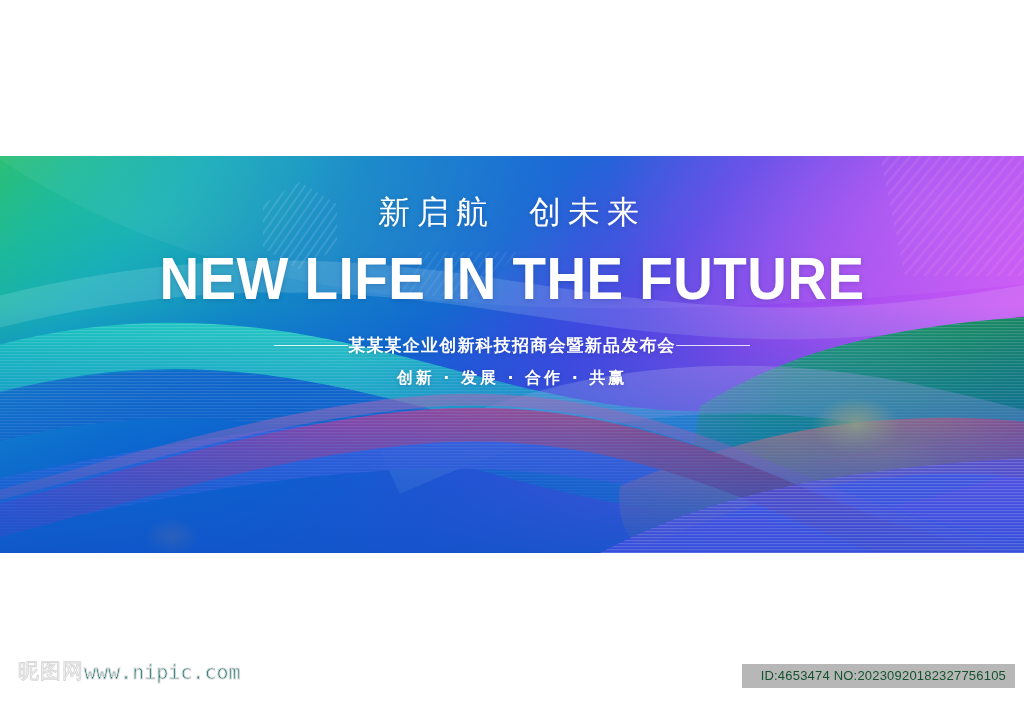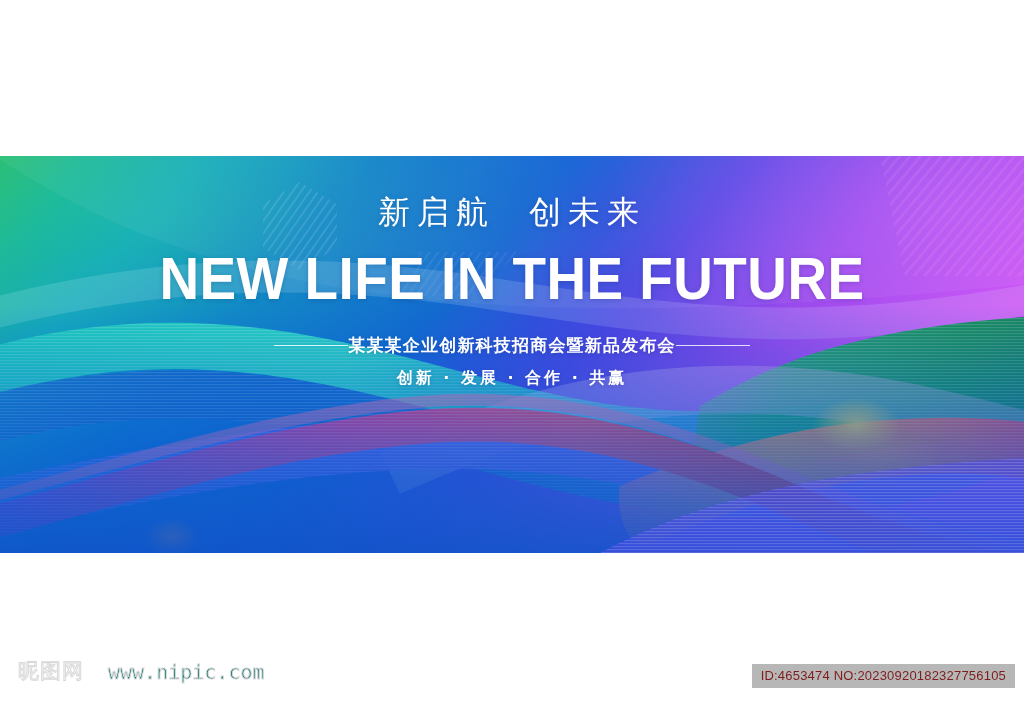--- a/index.html
+++ b/index.html
@@ -112,21 +112,21 @@
     text-shadow: 0 1px 4px rgba(10,30,90,0.22);
   }
 
   
   #watermark-left {
     position: absolute;
     left: 18px;
     top: 661px;
     display: flex;
     align-items: center;
-    gap: 24px;
+    gap: 0;
     opacity: 1;
   }
   #watermark-logo-cn {
     font-size: 21px;
     letter-spacing: 1px;
     color: #ffffff;
     -webkit-text-stroke: 1px #d8d8d8;
     font-family: "DejaVu Sans", "Liberation Sans", sans-serif;
     line-height: 1;
   }
@@ -136,23 +136,23 @@
     color: #0f766e;
     -webkit-text-stroke: 1px #dadada;
     font-family: "DejaVu Sans Mono", "Liberation Mono", monospace;
     line-height: 1;
   }
   #id-badge {
     position: absolute;
     right: 9px;
     top: 664px;
     background: #b7b7b7;
-    color: #7f1d1d;
+    color: #14532d;
     font-size: 13px;
-    padding: 4px 9px 5px 9px;
+    padding: 4px 9px 5px 19px;
     letter-spacing: 0.2px;
     white-space: nowrap;
     font-family: "Liberation Sans", "DejaVu Sans", sans-serif;
   }
 </style>
 </head>
 <body>
 
 <div id="banner-artwork">
   <svg id="banner-svg" width="1024" height="397" viewBox="0 0 1024 397">

